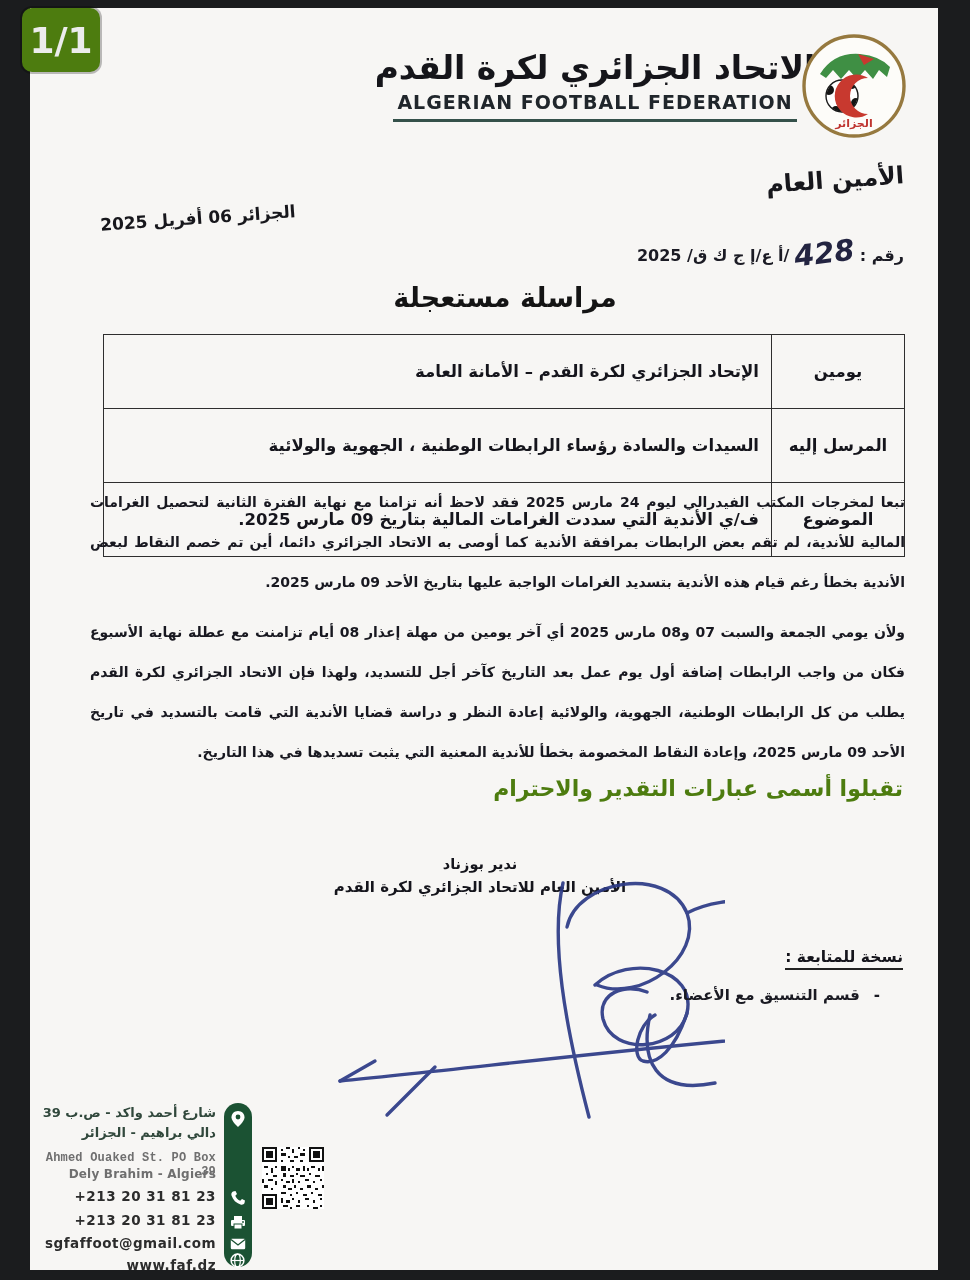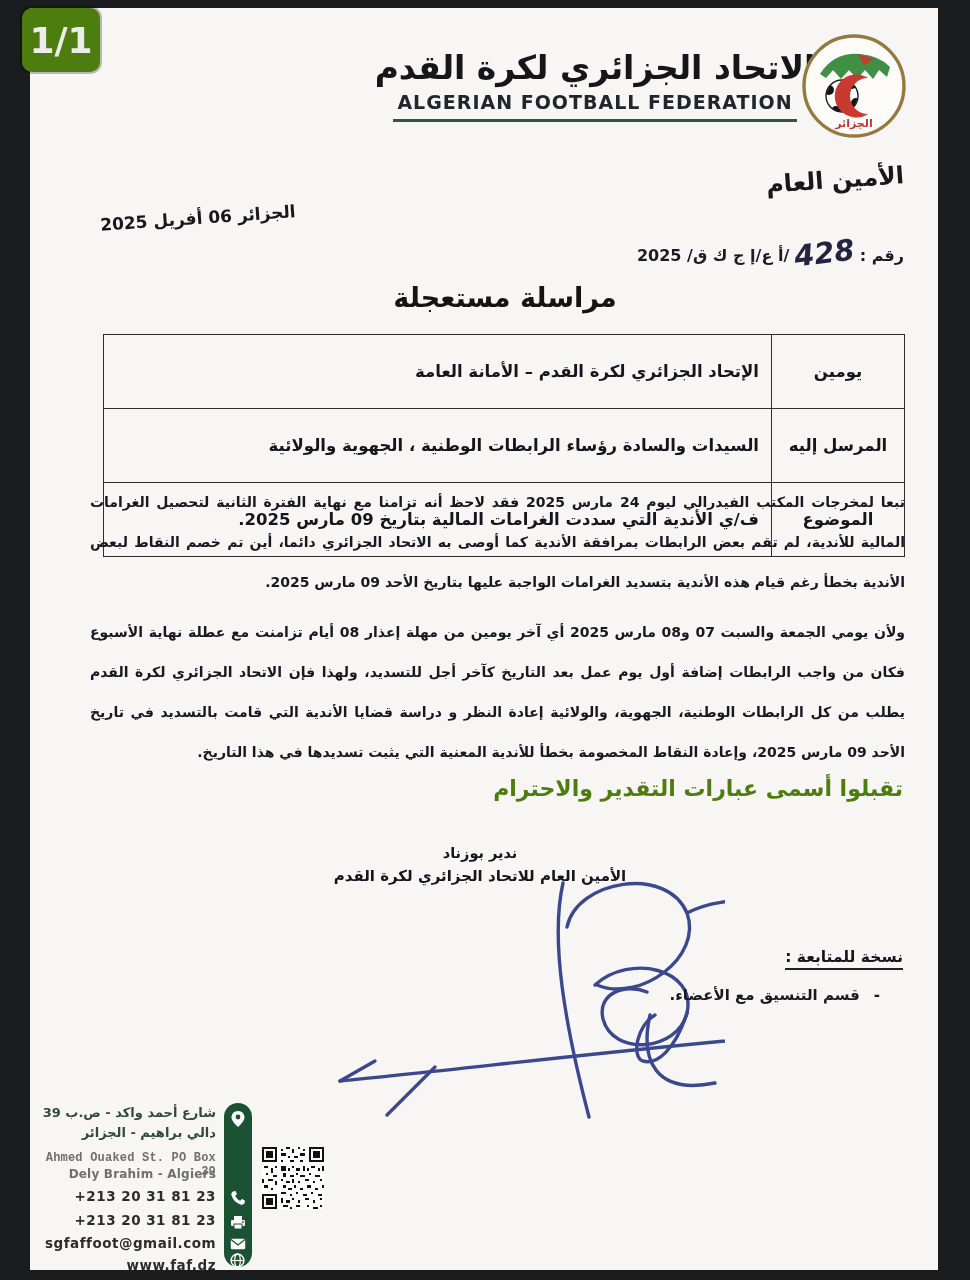--- a/index.html
+++ b/index.html
@@ -53,21 +53,21 @@
   td.val{text-align:right;}
   
   .para{
     left:60px;width:815px;direction:rtl;text-align:justify;text-align-last:right;
     font-size:14px;font-weight:bold;line-height:40px;color:#181820;
   }
   .p1{top:474px;}
   .p2{top:604px;}
   .closing{right:35px;top:768px;direction:rtl;font-size:22px;font-weight:bold;color:#4d7c0f;}
   .sigblock{left:285px;top:837px;width:330px;text-align:center;direction:rtl;color:#15151c;}
-  .sig-name{font-size:14.5px;font-weight:bold;}
+  .sig-name{font-size:14.5px;font-weight:bold;margin-top:11px;}
   .sig-title{font-size:15px;font-weight:bold;margin-top:6px;}
   .copy-h{right:35px;top:940px;direction:rtl;font-size:15.5px;font-weight:bold;
         border-bottom:2px solid #222;padding-bottom:2px;color:#15151c;}
   .copy-i{right:58px;top:978px;direction:rtl;display:inline-flex;gap:14px;
         font-size:15px;font-weight:bold;color:#1a1a22;}
   
   .stamp{left:393px;top:903px;width:194px;height:194px;opacity:.58;filter:blur(.5px);}
   .sig-svg{left:265px;top:857px;width:430px;height:265px;}
   
   .f-line{left:8px;width:178px;text-align:right;font-weight:bold;}

